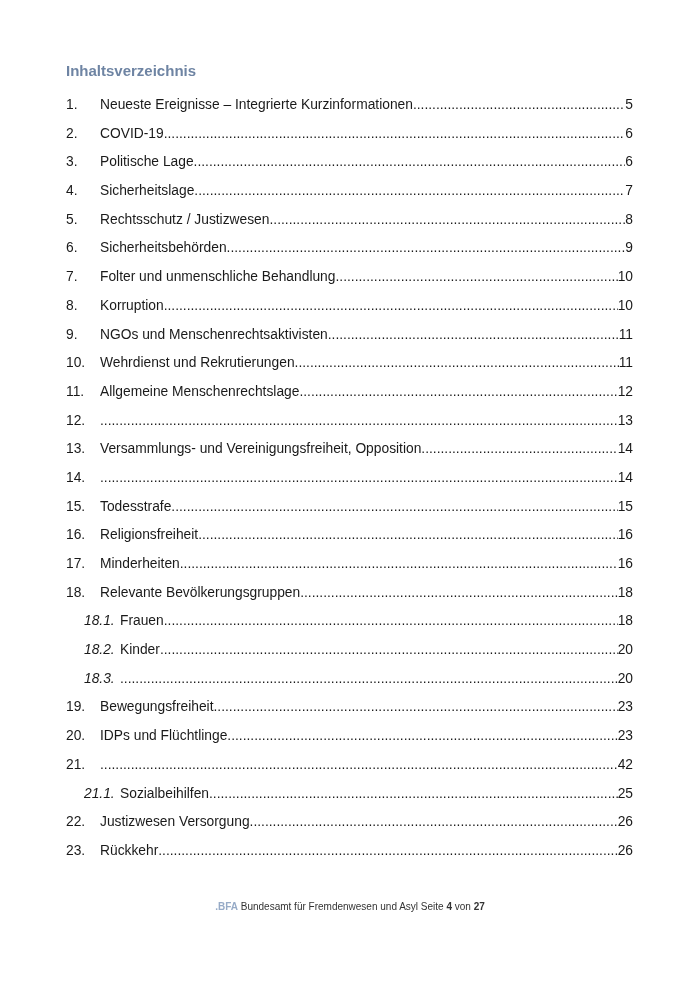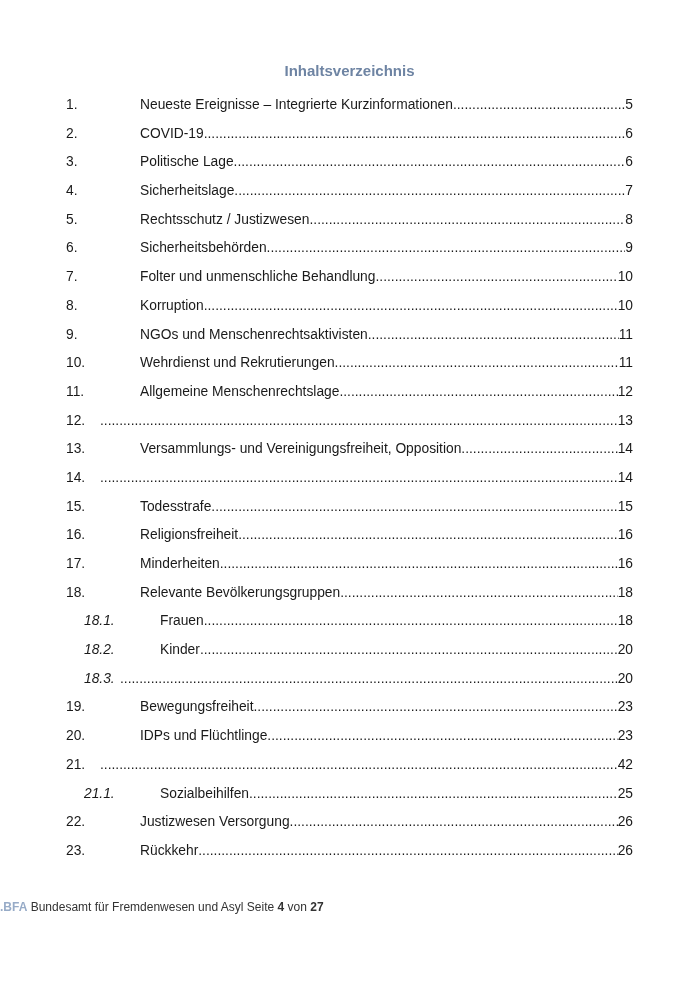--- a/index.html
+++ b/index.html
@@ -18,53 +18,52 @@
     font-family: "Liberation Sans", sans-serif;
     color: var(--body-color);
     overflow: hidden;
   }
   .toc-heading {
     margin: 61px 67px 0 66px;
     font-size: 15px;
     line-height: 19px;
     font-weight: bold;
     color: var(--heading-color);
-    text-align: center;
   }
   .toc-list {
     margin: 11px 67px 0 66px;
   }
   .toc-row {
     display: flex;
     height: 28.7px;
     line-height: 28.7px;
     font-size: 13.8px;
     color: var(--body-color);
   }
   .toc-row .num {
     flex: 0 0 34px;
     white-space: nowrap;
   }
   .toc-row.sub { padding-left: 18px; }
   .toc-row.sub .num { flex: 0 0 36px; font-style: italic; }
-  .toc-row .title { white-space: nowrap; margin-left: 40px; }
+  .toc-row .title { white-space: nowrap; }
   .toc-row .leader {
     flex: 1 1 0;
     min-width: 0;
     overflow: hidden;
     white-space: nowrap;
   }
   .toc-row .pagenum { white-space: nowrap; }
   .doc-footer {
     position: absolute;
     top: 901px;
     left: 0;
     right: 0;
-    text-align: left;
-    font-size: 12px;
+    text-align: center;
+    font-size: 10px;
     line-height: 12px;
     color: var(--footer-color);
   }
   .doc-footer .bfa-logo {
     color: var(--logo-color);
     font-weight: bold;
   }
   .doc-footer b { font-weight: bold; }
 </style>
 </head>

